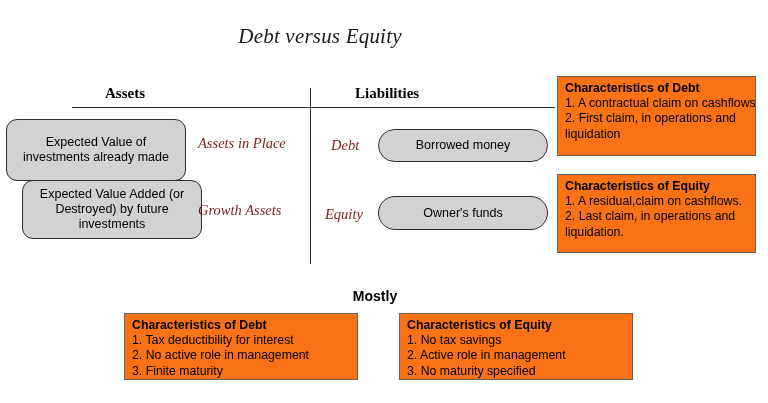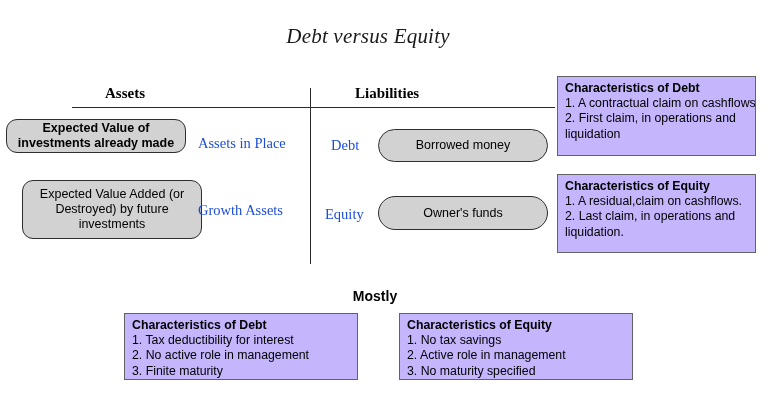--- a/index.html
+++ b/index.html
@@ -23,21 +23,20 @@
     left: 0;
     top: 24px;
     width: 640px;
     text-align: center;
     font-family: "Liberation Serif", serif;
     font-style: italic;
     font-size: 21px;
     font-weight: 400;
     letter-spacing: 0.2px;
     color: #1a1a1a;
-    margin-left: 48px;
   }
 
   
   .col-head {
     position: absolute;
     font-family: "Liberation Serif", serif;
     font-weight: bold;
     font-size: 15px;
     text-align: left;
     color: #000;
@@ -73,31 +72,32 @@
     justify-content: center;
     text-align: center;
     font-size: 12.5px;
     line-height: 15px;
     color: #000;
     padding: 2px 6px;
   }
   .gbox.r-soft { border-radius: 11px; }
   .gbox.r-pill { border-radius: 18px; }
 
-  #box-assets-place  { left: 6px;   top: 119px; width: 180px; height: 34px; font-weight: bold; }
+  #box-assets-place  { left: 6px;   top: 119px; width: 180px; height: 62px; }
   #box-growth        { left: 6px;   top: 180px; width: 180px; height: 59px; margin-left: 16px; }
   #box-borrowed      { left: 378px; top: 129px; width: 170px; height: 33px; }
   #box-owner         { left: 378px; top: 196px; width: 170px; height: 34px; }
 
   
   .ital-label {
     position: absolute;
     font-family: "Liberation Serif", serif;
+    font-style: italic;
     font-size: 14.5px;
-    color: #1d4ed8;
+    color: #7f1d1d;
     white-space: nowrap;
   }
   #lbl-assets-in-place { left: 198px; top: 135px; }
   #lbl-growth-assets   { left: 198px; top: 202px; }
   #lbl-debt            { left: 331px; top: 137px; }
   #lbl-equity          { left: 325px; top: 206px; }
 
   
   .section-caption {
     position: absolute;
@@ -105,21 +105,21 @@
     font-size: 14px;
     text-align: center;
     color: #000;
   }
   #cap-always { left: 612px; top: 58px; width: 160px; margin-top: 24px; }
   #cap-mostly { left: 320px; top: 288px; width: 110px; }
 
   
   .cbox {
     position: absolute;
-    background: #c4b5fd;
+    background: #f97316;
     border: 1.4px solid #636363;
     box-sizing: border-box;
     padding: 4px 6px 4px 7px;
     font-size: 12.3px;
     line-height: 15.2px;
     color: #000;
     overflow: hidden;
   }
   .cbox .cbox-title {
     font-weight: bold;

